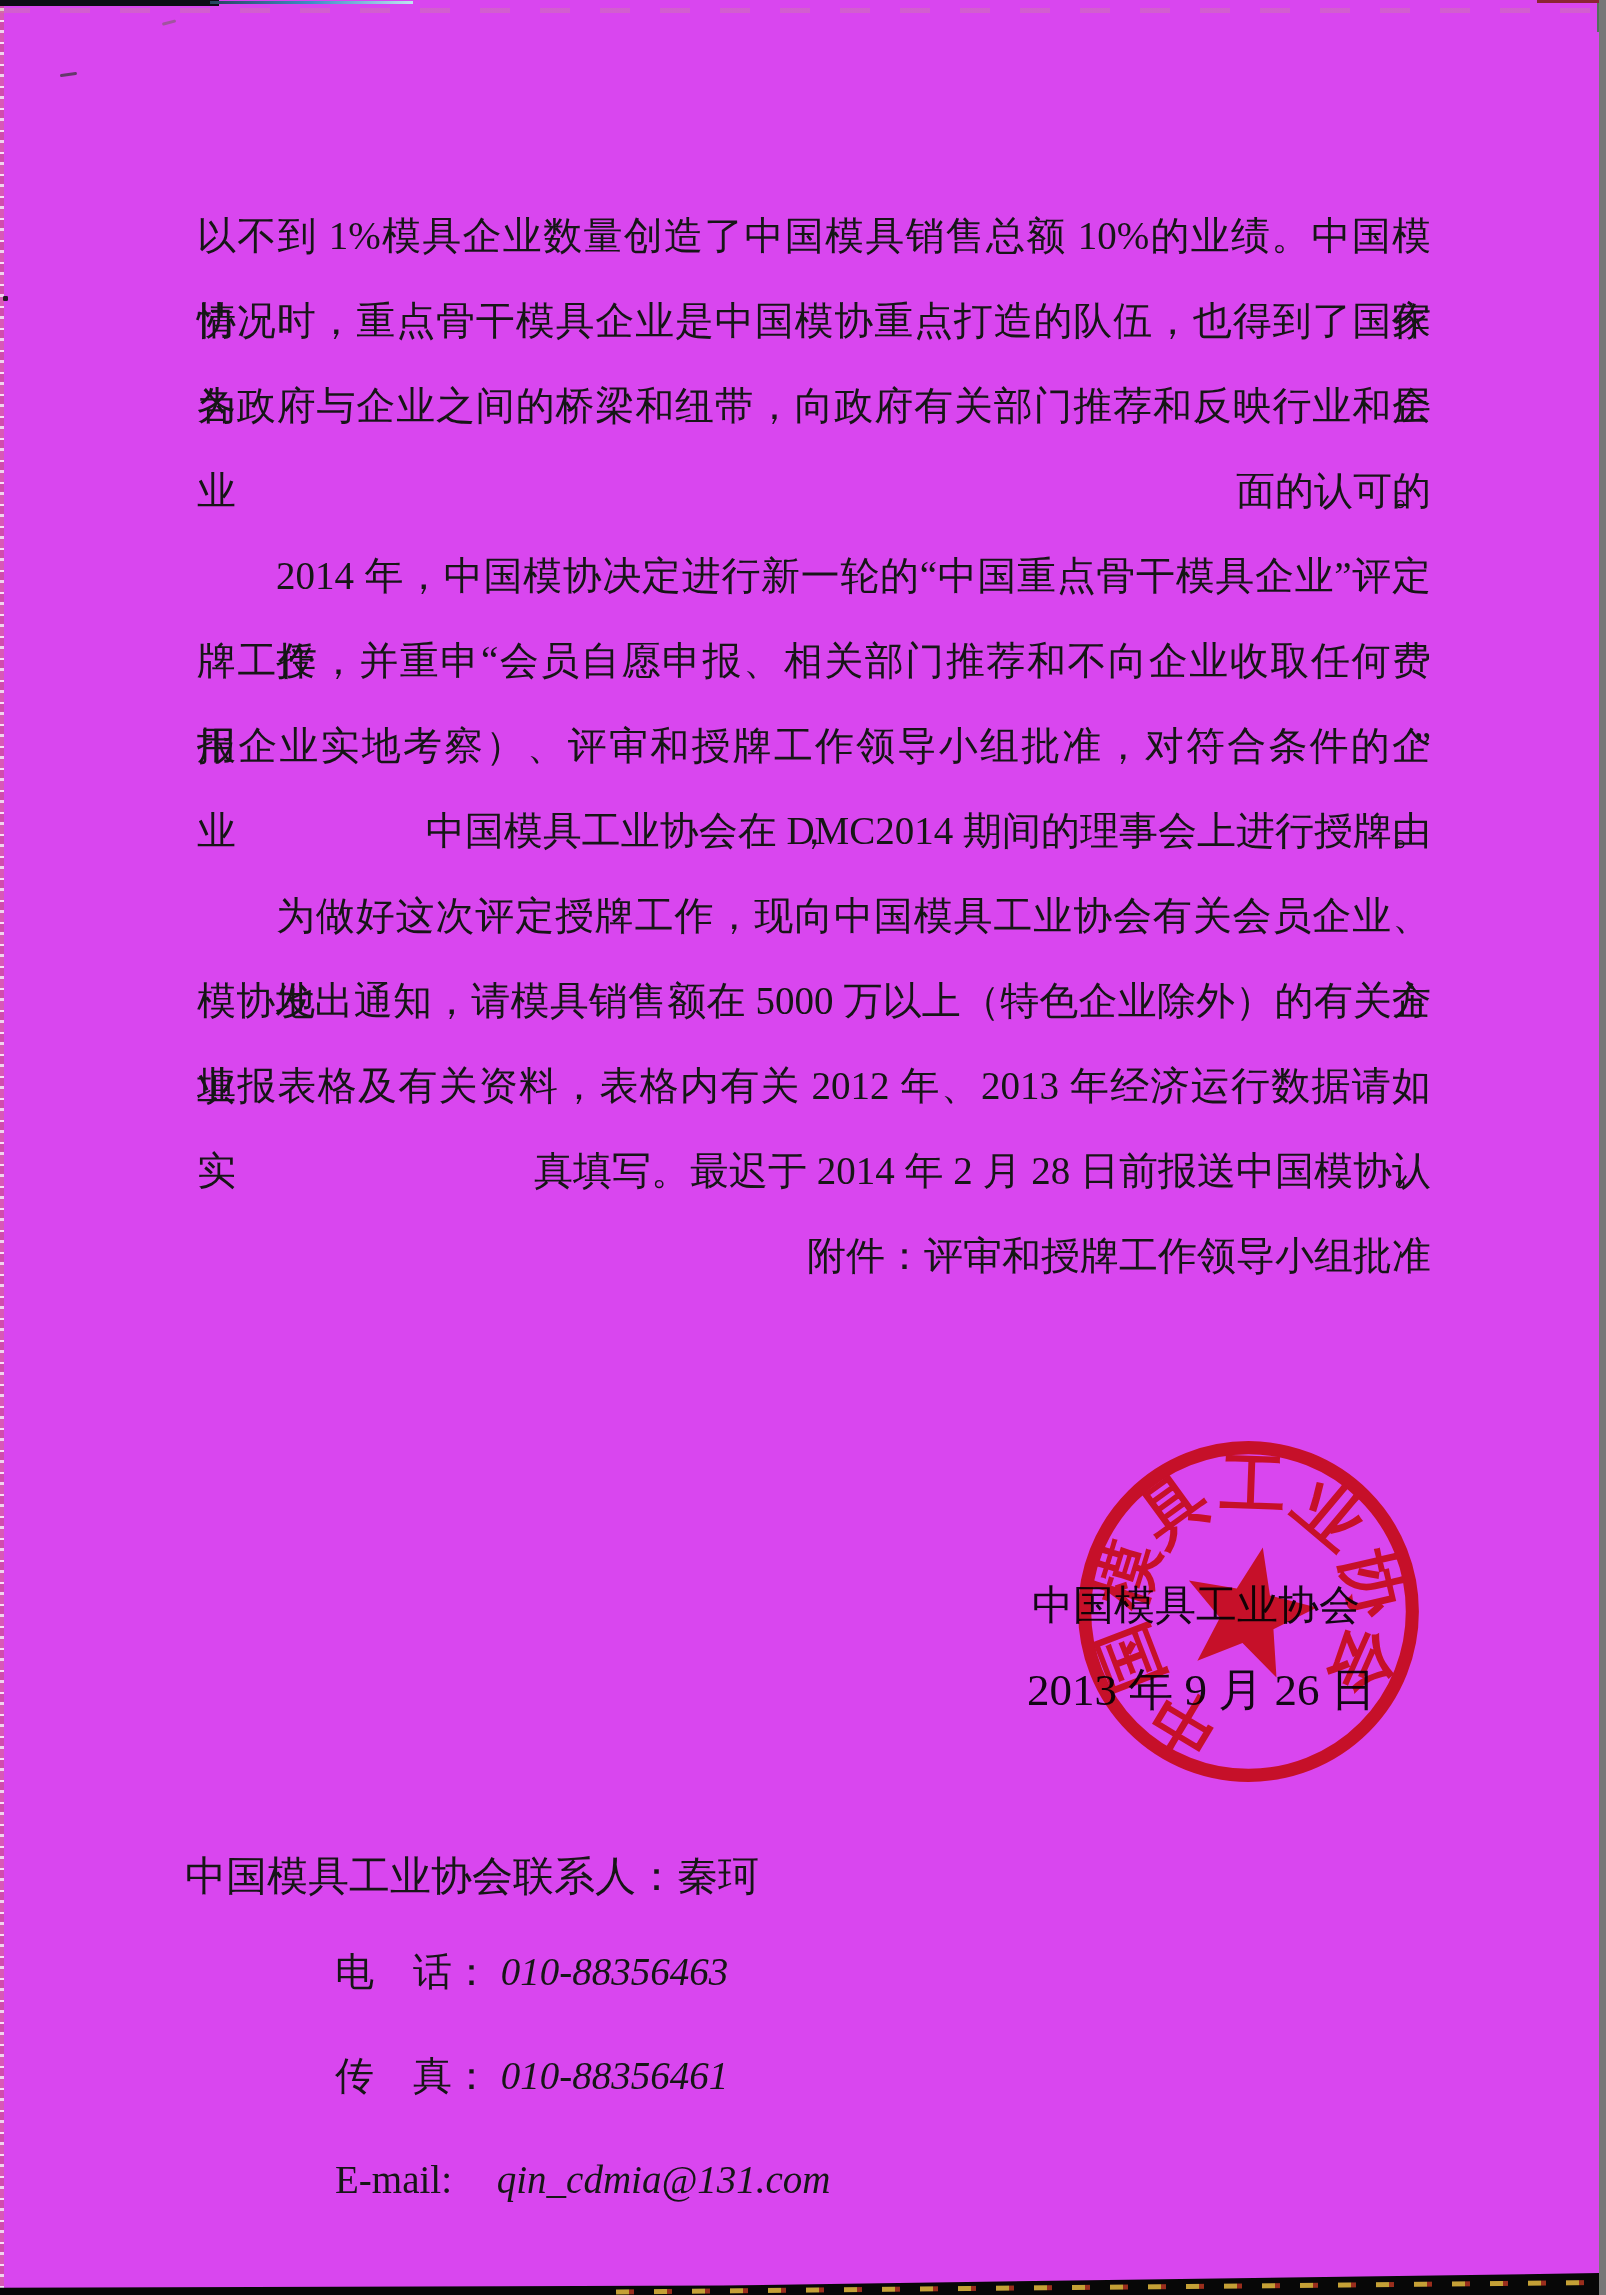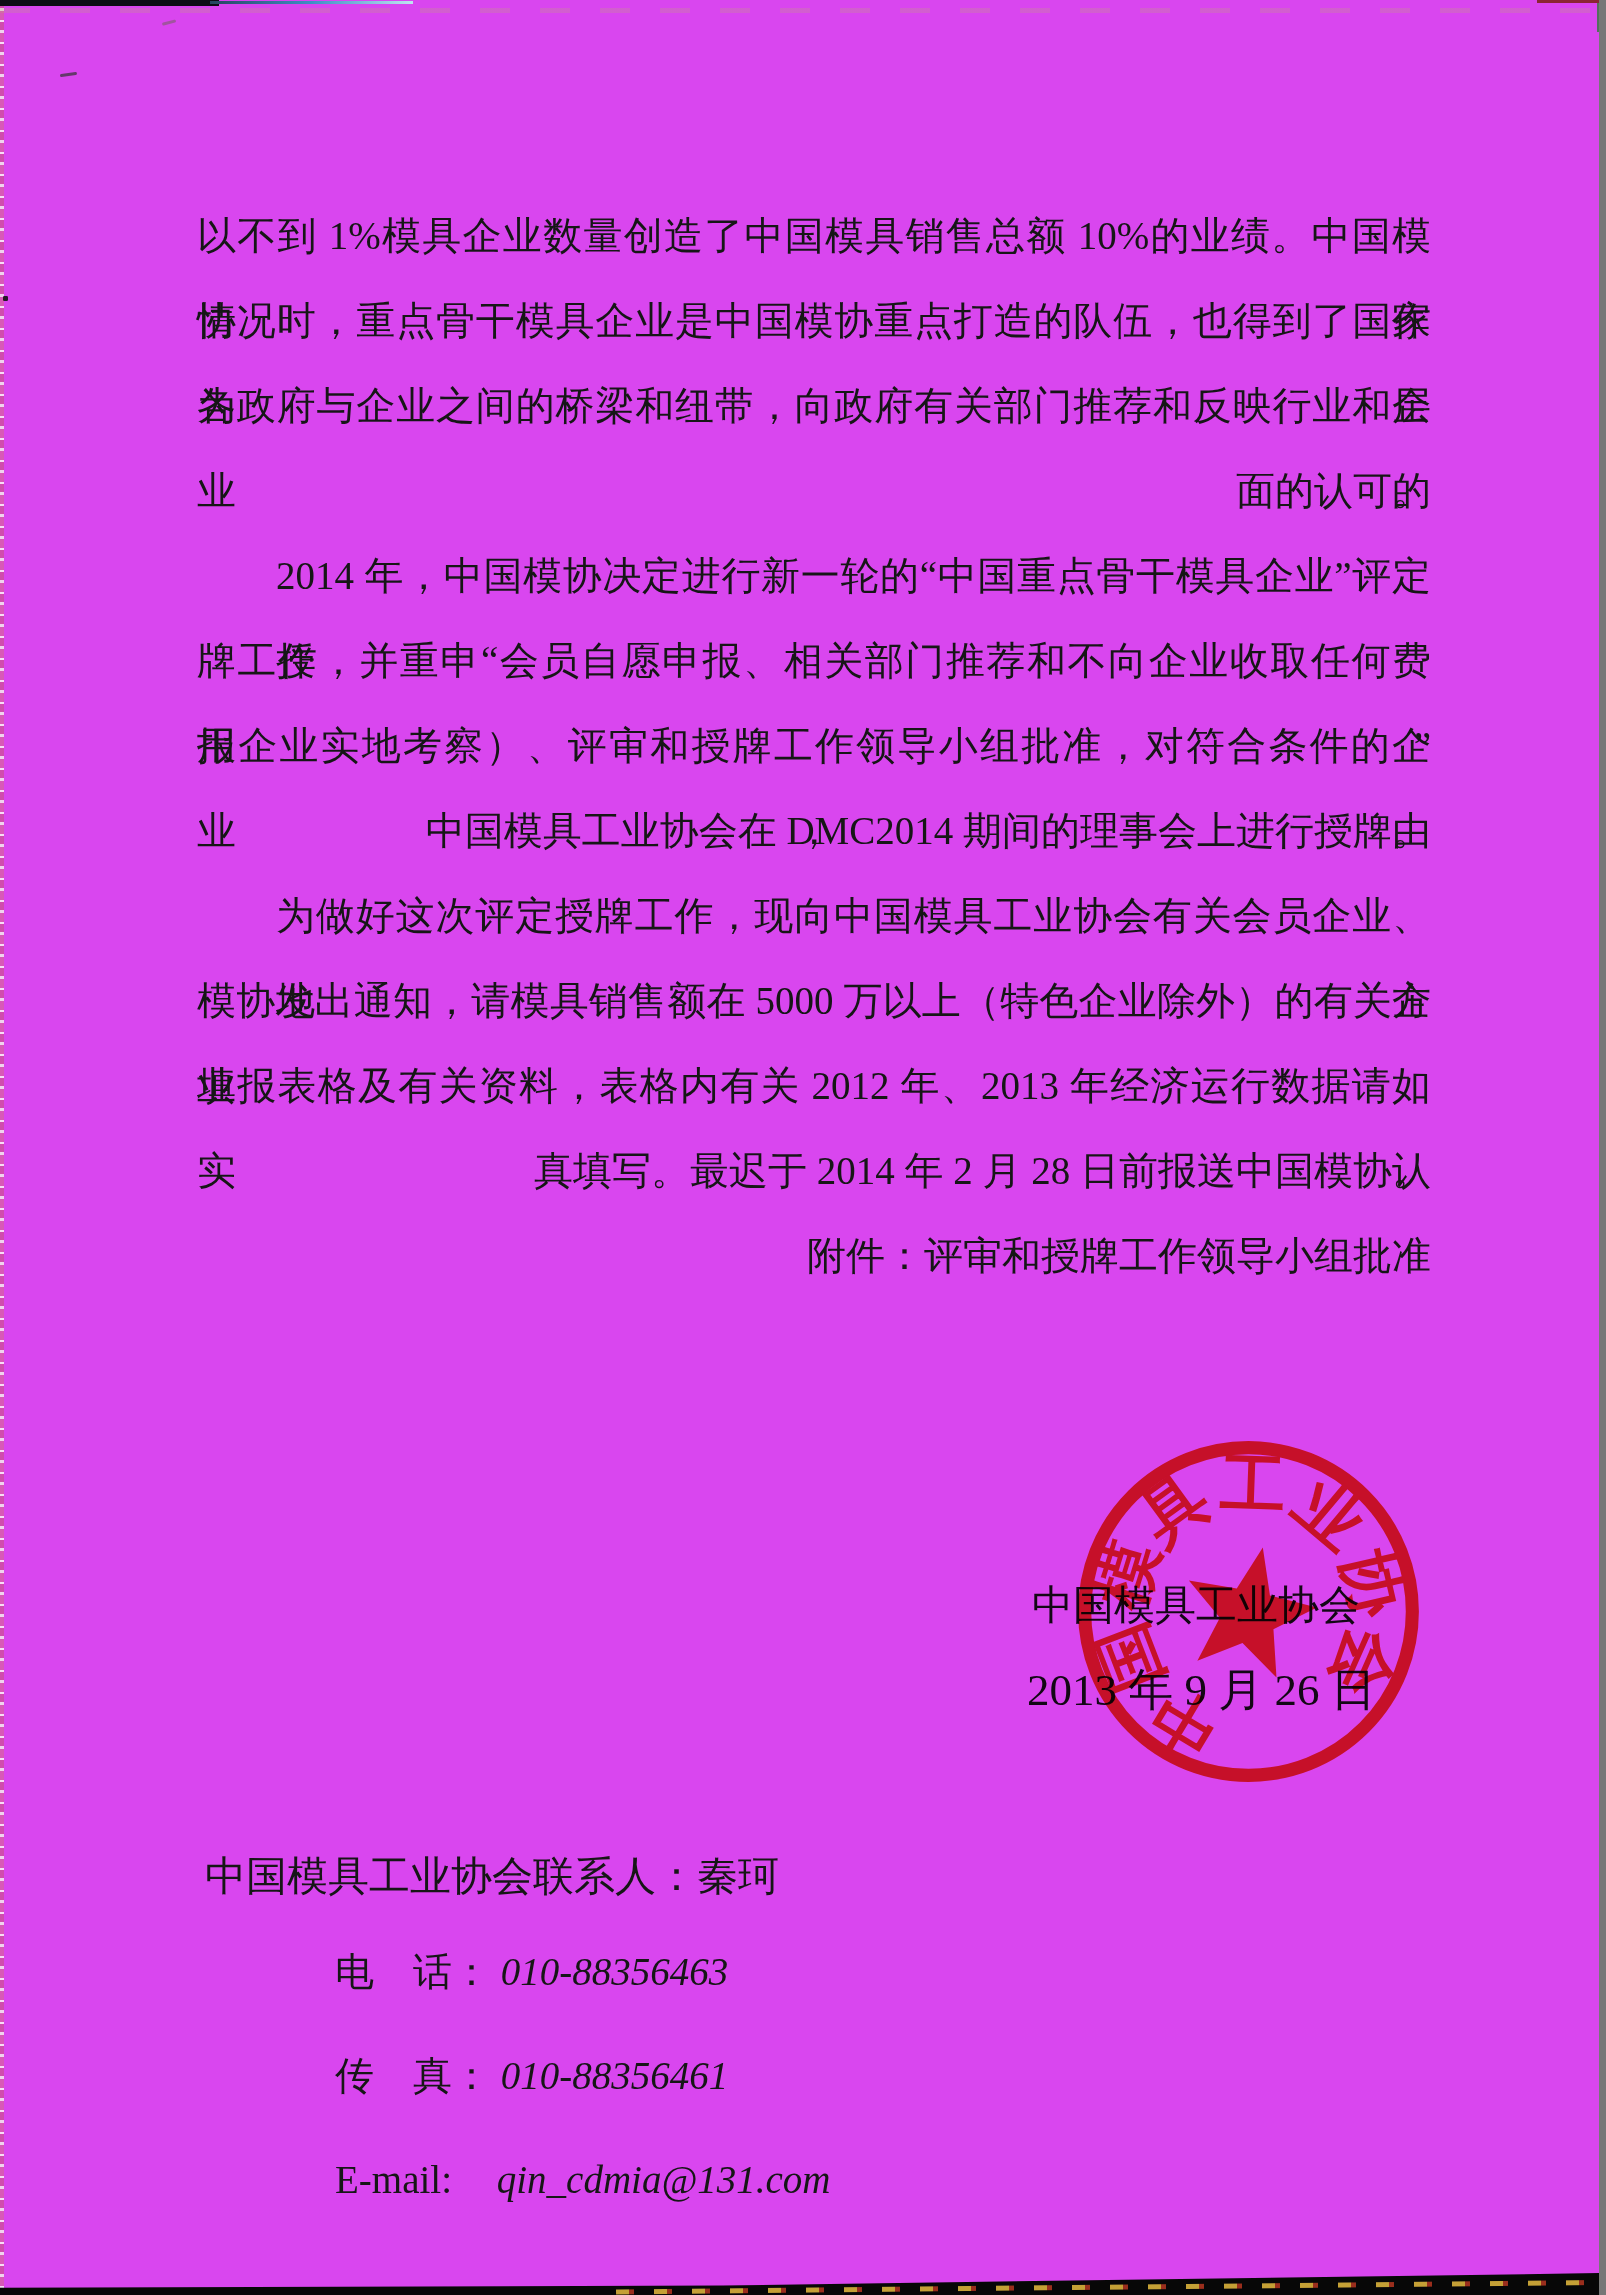--- a/index.html
+++ b/index.html
@@ -66,21 +66,21 @@
     mix-blend-mode:multiply;opacity:.93;
   }
   .seal text{
     font-family:"Liberation Serif","DejaVu Serif",serif;
     font-weight:bold;font-size:100px;
     text-anchor:middle;dominant-baseline:central;
   }
 
   
   .contact-name{
-    position:absolute;left:205px;top:1853px;
+    position:absolute;left:185px;top:1853px;
     font-size:41px;line-height:46px;white-space:nowrap;
   }
   .contact-rows{position:absolute;left:335px;top:1949px;}
   .contact-row{height:46px;margin-bottom:58px;font-size:39px;line-height:46px;white-space:nowrap;}
   .contact-row .lbl{display:inline-block;min-width:152px;}
   .contact-row .val{display:inline-block;font-style:italic;}
 </style>
 </head>
 <body>
 

